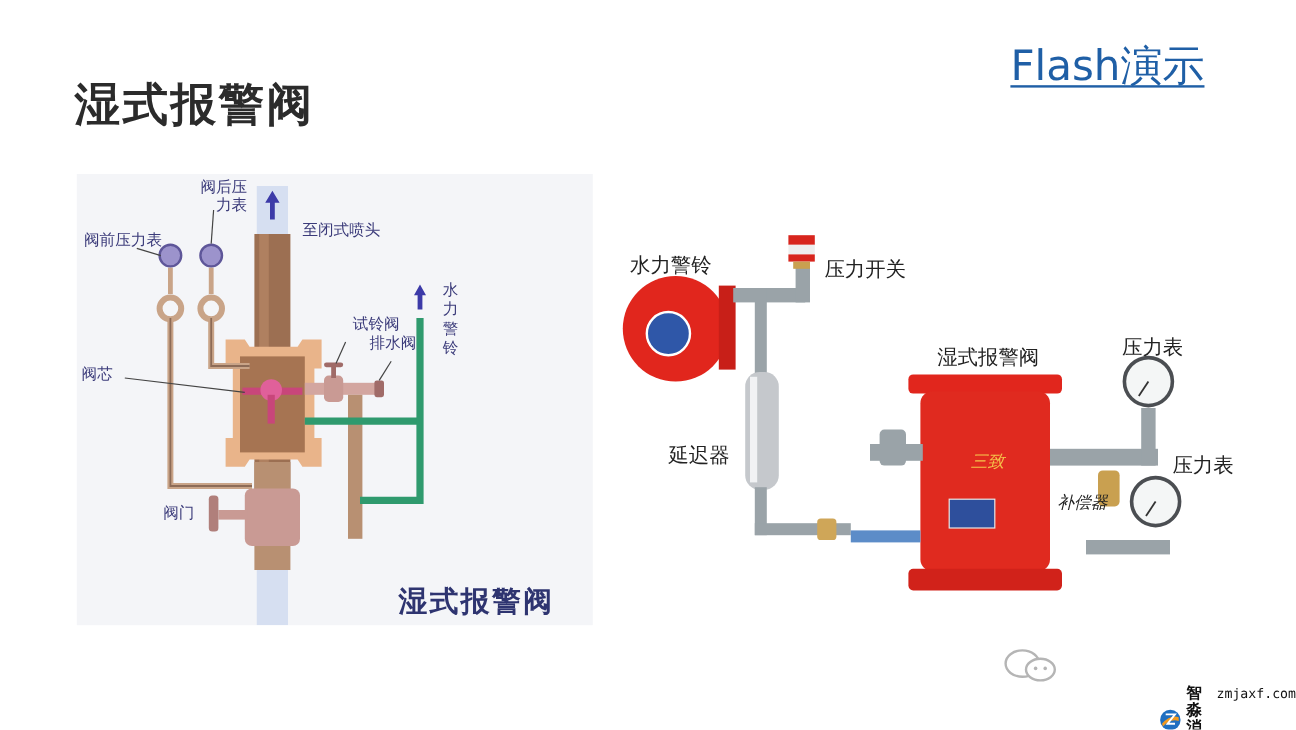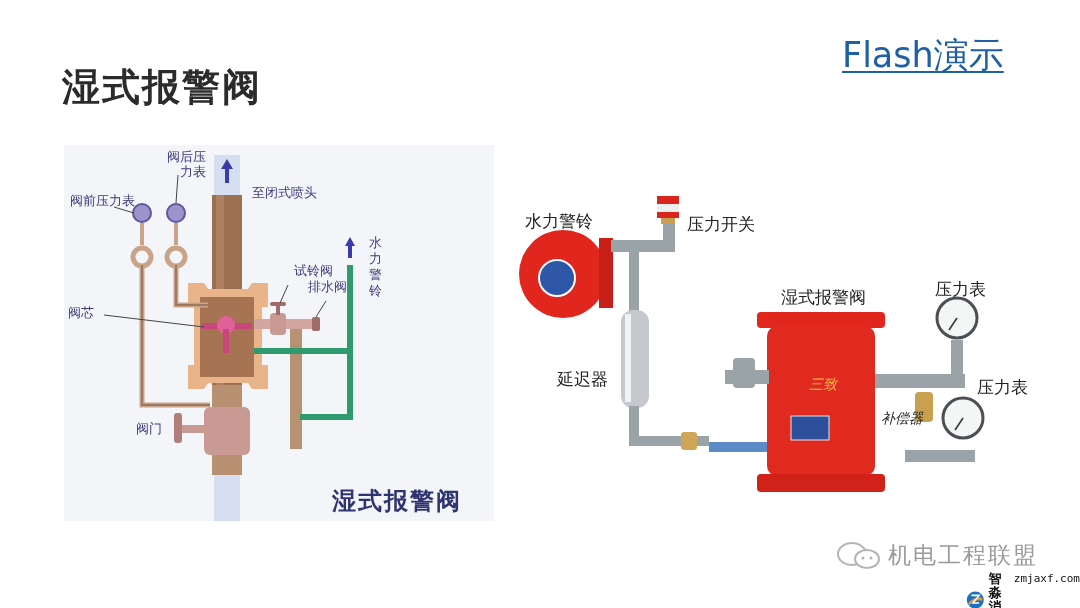--- a/index.html
+++ b/index.html
@@ -200,21 +200,20 @@
   <div class="plabel sm" style="left:304px;top:196px;color:#f5c24a;">三致</div>
 </div>
 
 <div class="watermark-wechat">
   <svg class="wechat-icon" viewBox="0 0 46 30">
     <ellipse cx="16" cy="13" rx="14" ry="11" fill="none" stroke="#b5b5b5" stroke-width="2"></ellipse>
     <ellipse cx="31" cy="18" rx="12" ry="9" fill="#ffffff" stroke="#b5b5b5" stroke-width="2"></ellipse>
     <circle cx="27" cy="17" r="1.5" fill="#b5b5b5"></circle>
     <circle cx="35" cy="17" r="1.5" fill="#b5b5b5"></circle>
   </svg>
-  <span>机电工程联盟</span>
 </div>
 <div class="watermark-zm">
   <svg class="zm-logo" viewBox="0 0 24 24">
     <circle cx="12" cy="12" r="11" fill="#1f6fc1"></circle>
     <path d="M3 16 Q12 6 21 9 L21 13 Q12 10 4 19z" fill="#f39a1e"></path>
     <path d="M7 6 h10 l-8 10 h8" fill="none" stroke="#ffffff" stroke-width="2"></path>
   </svg>
   <div class="zm-text">
     <span class="zm-cn">智淼消防</span>
     <span class="zm-url">zmjaxf.com</span>

